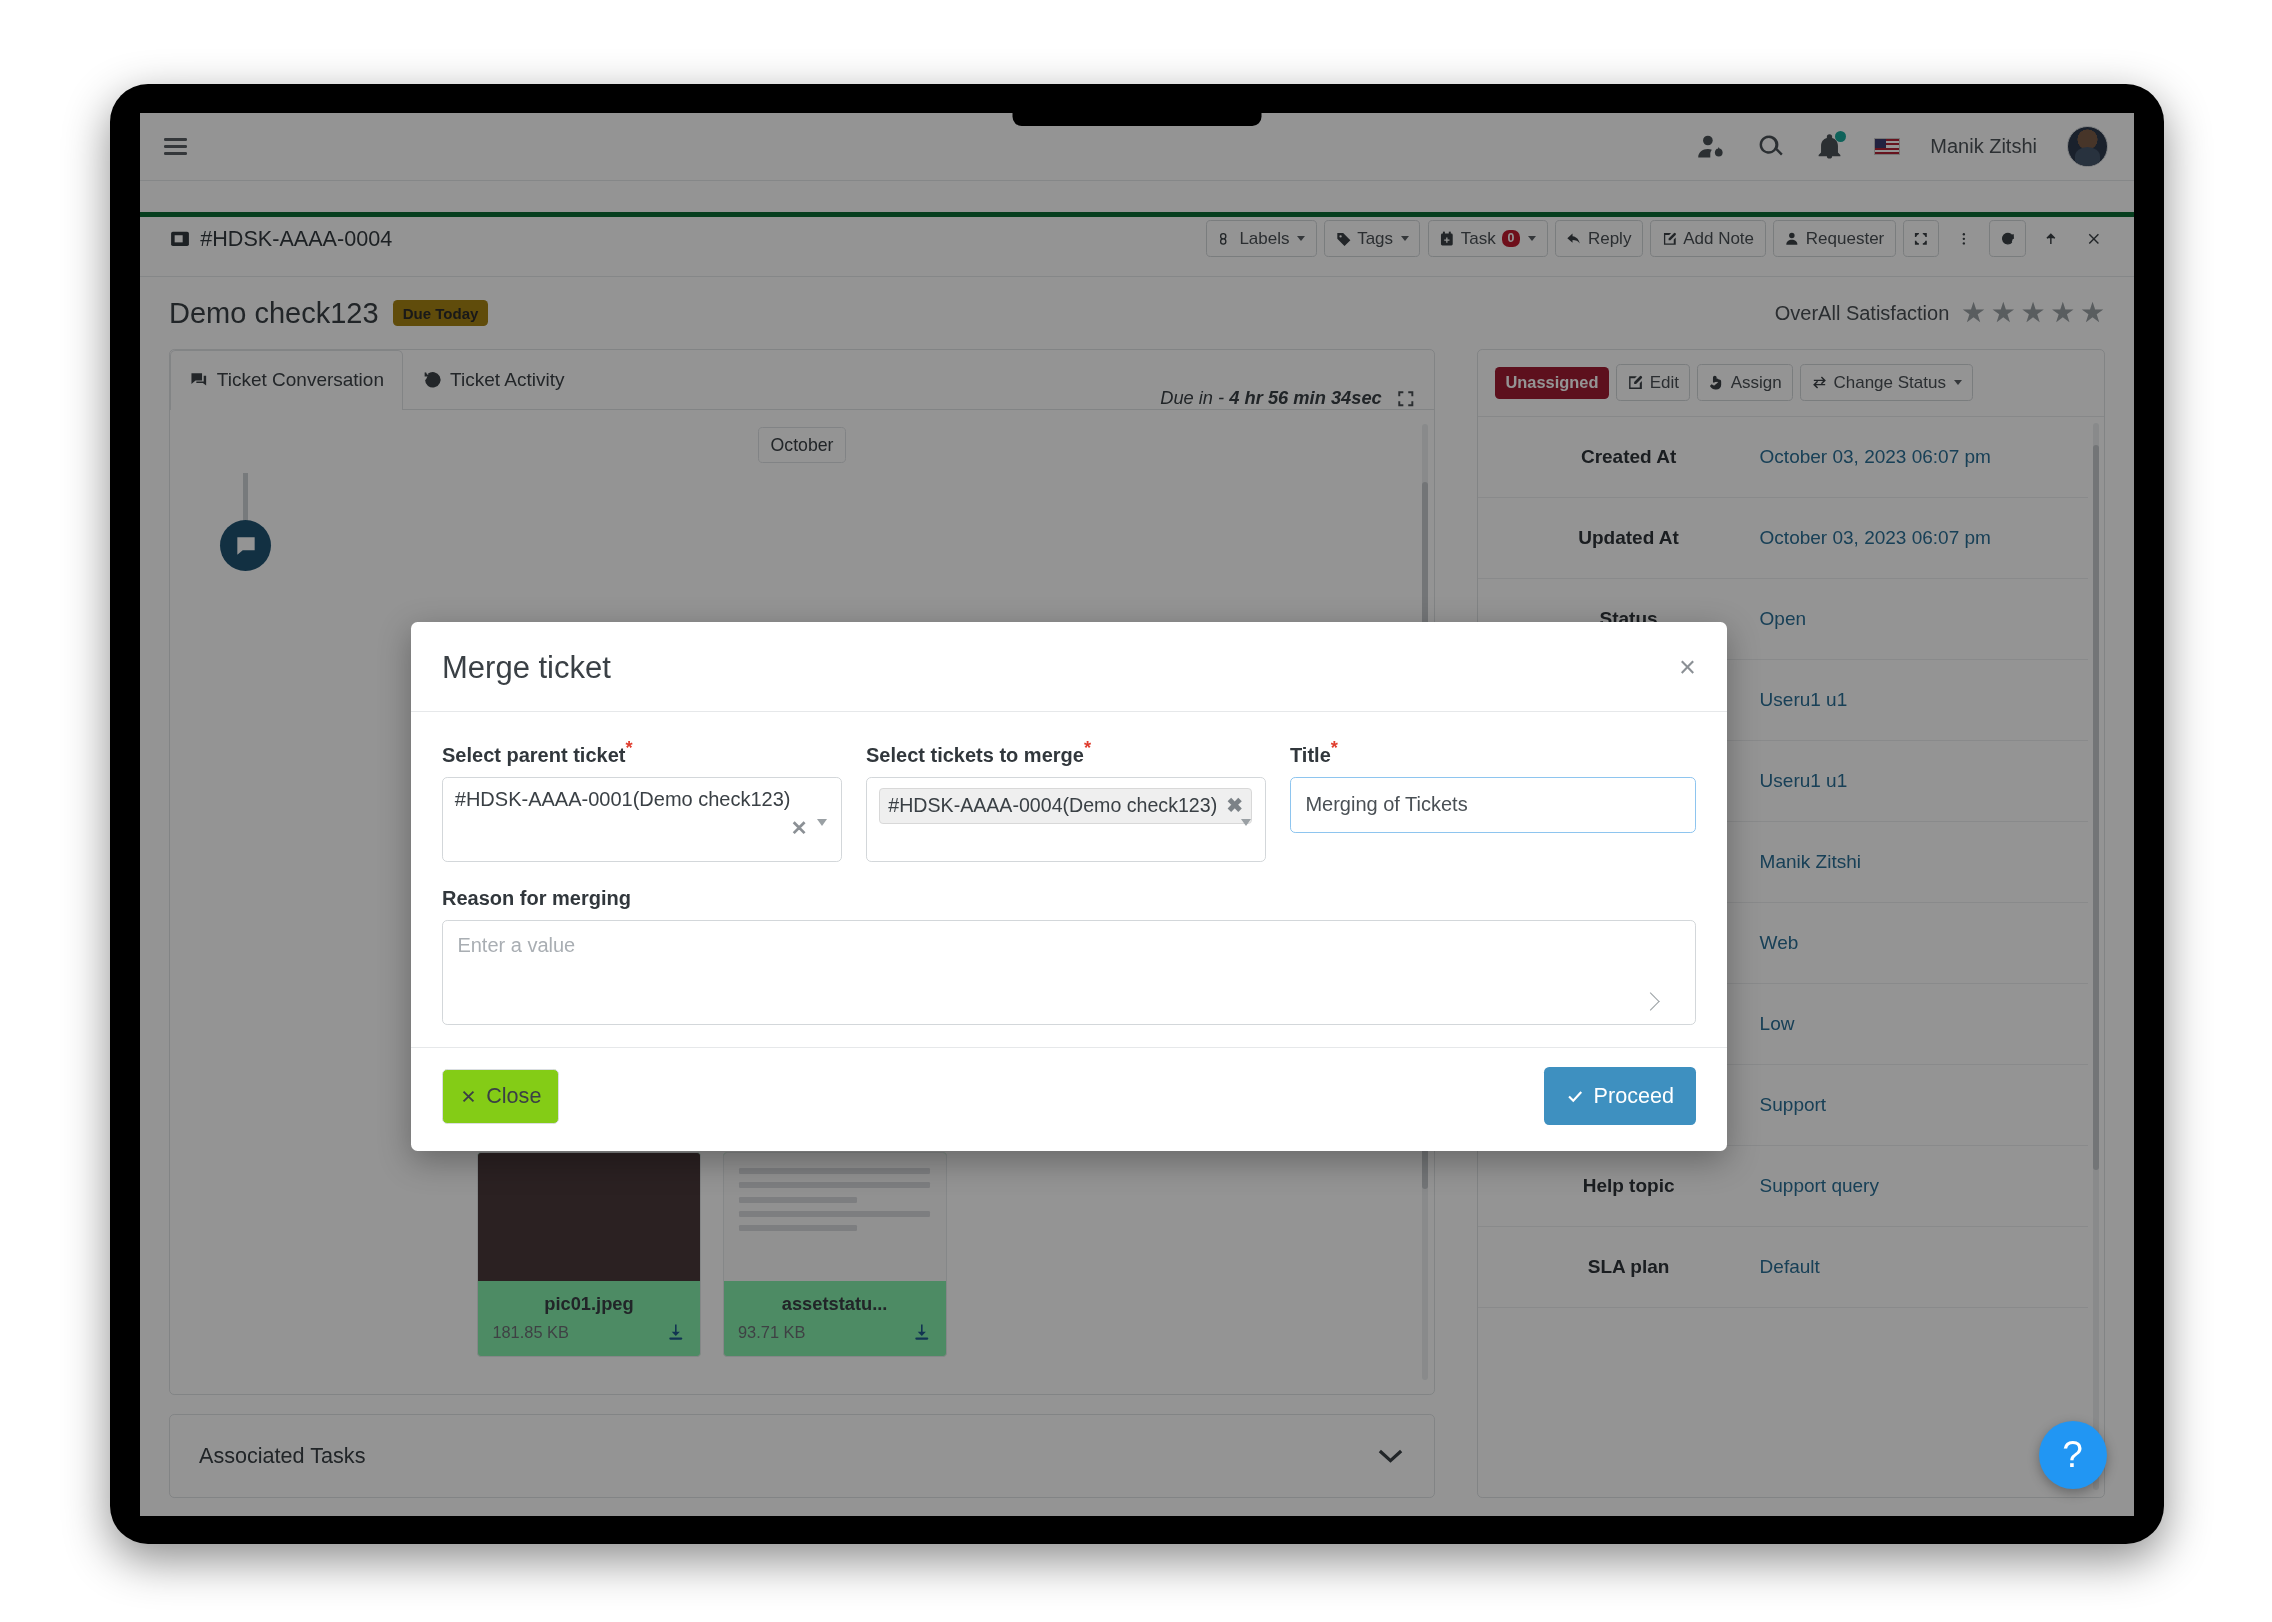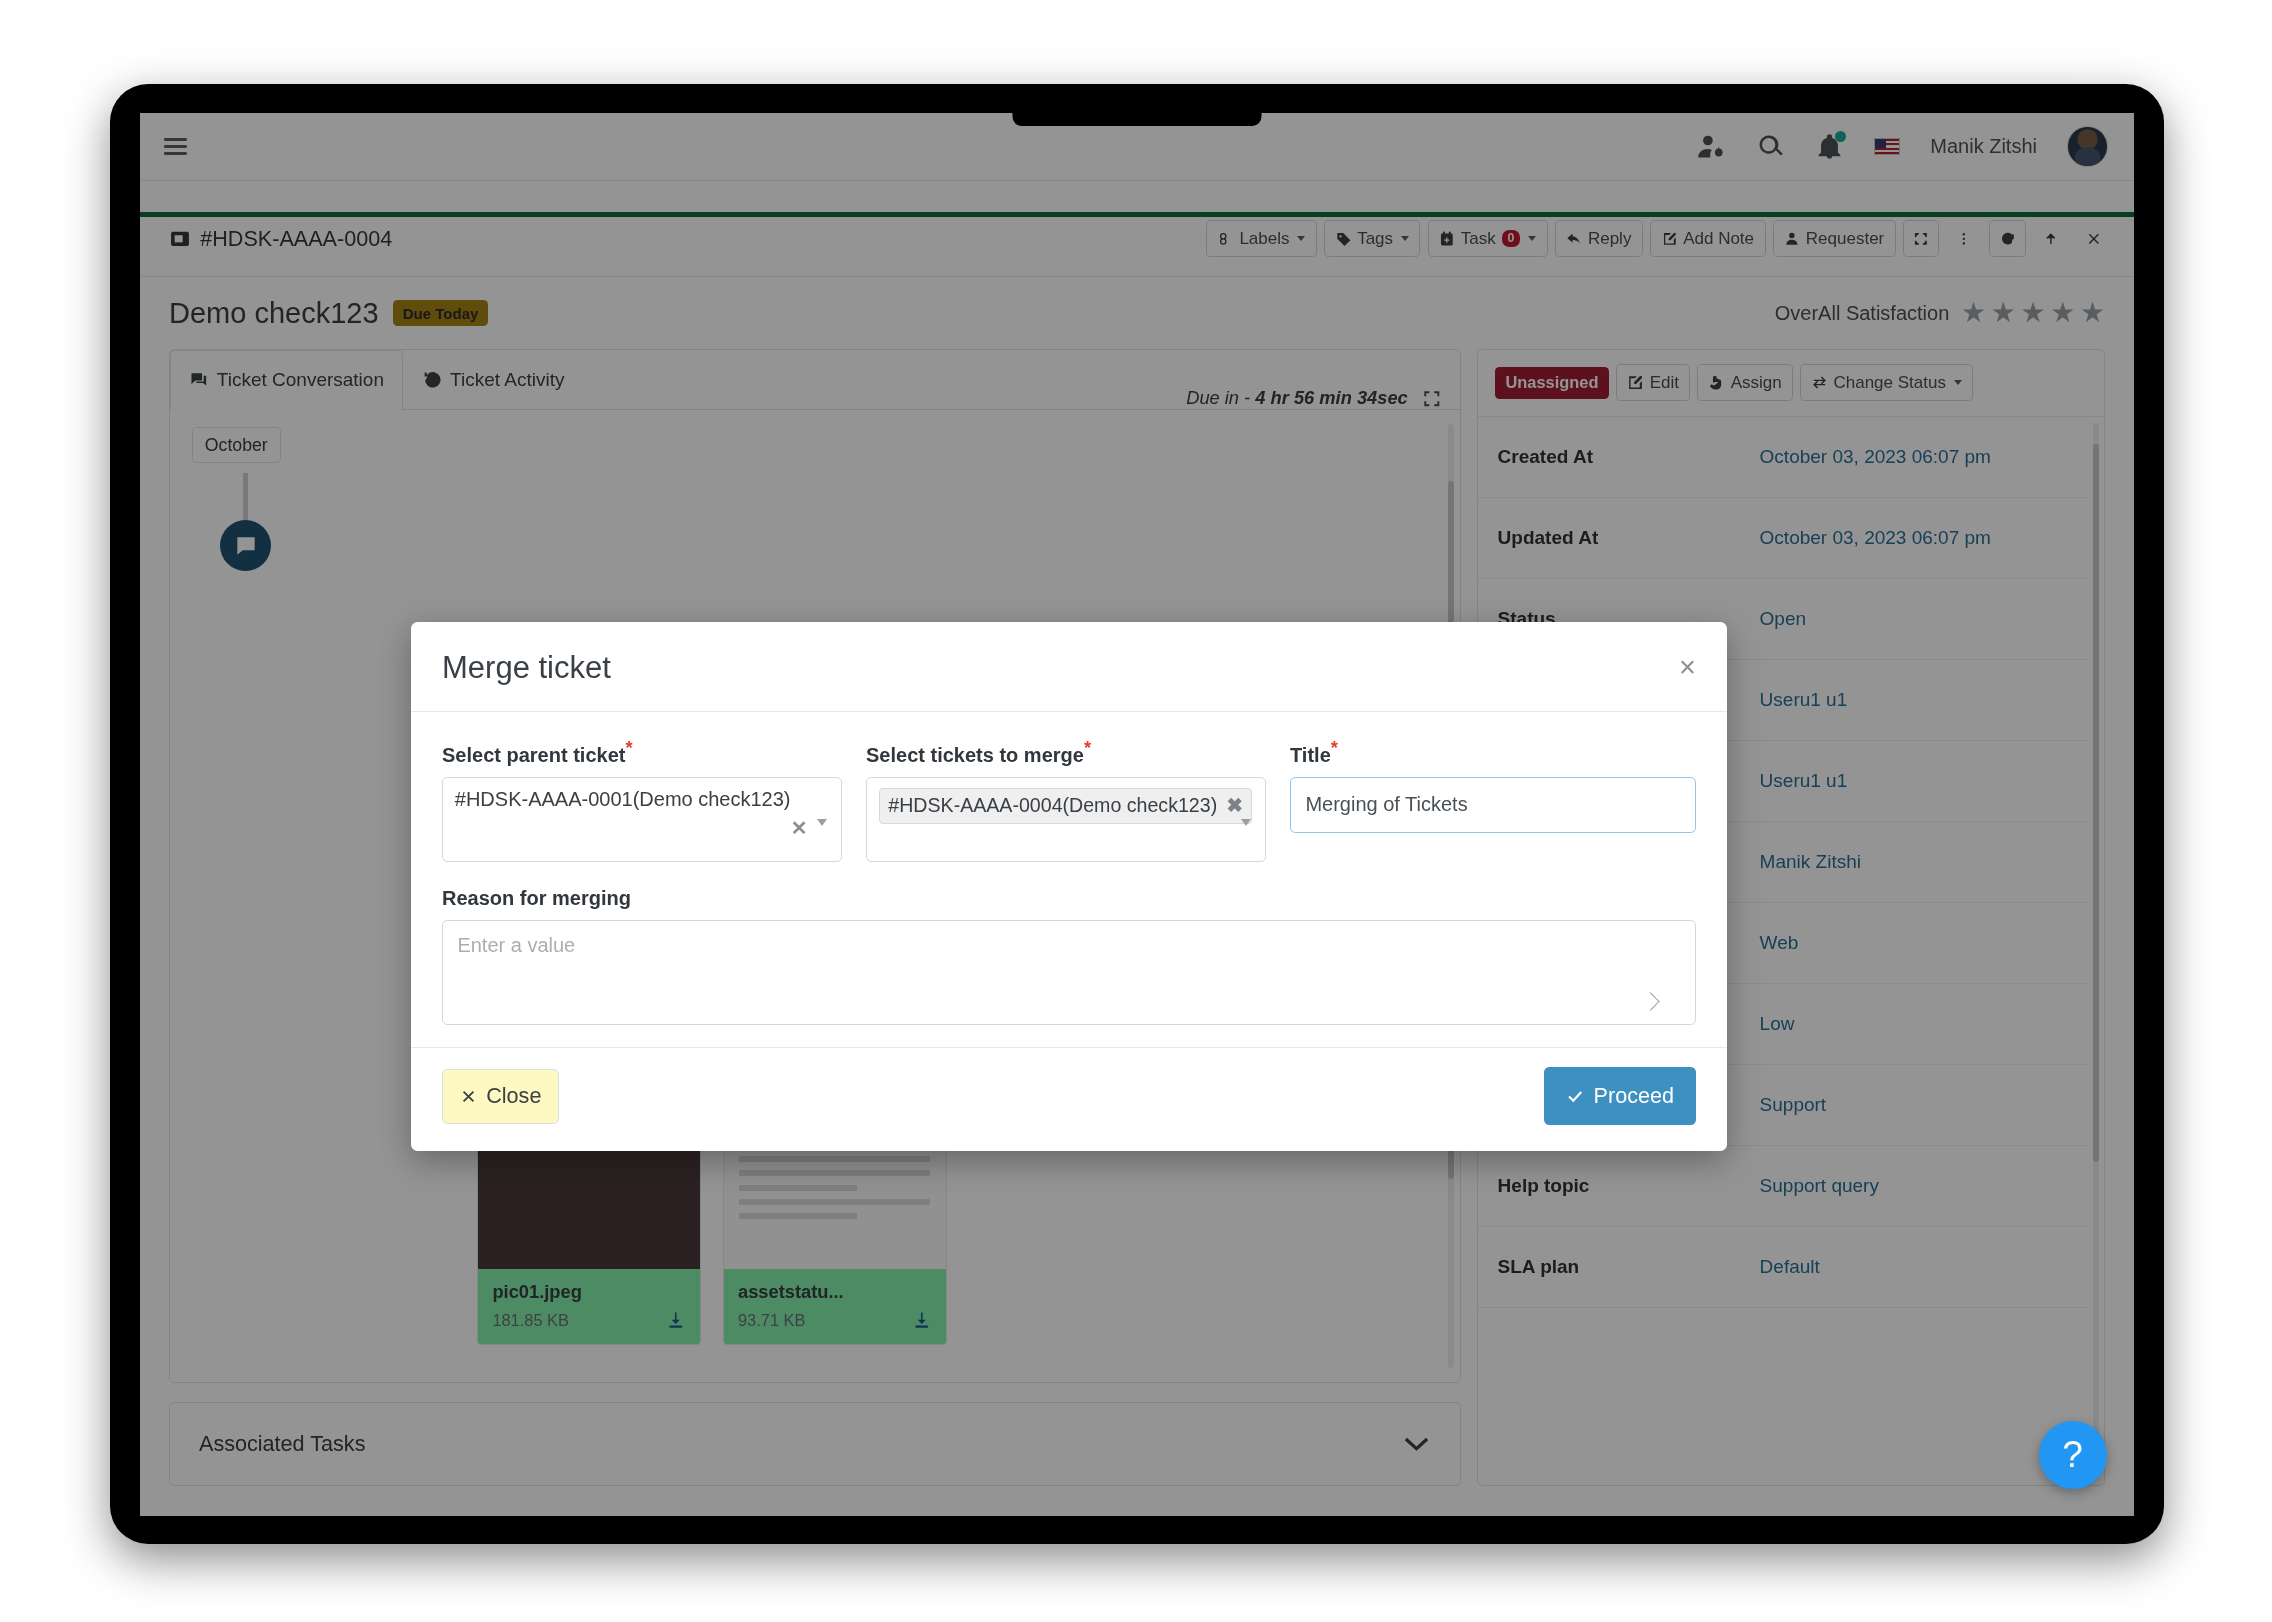--- a/index.html
+++ b/index.html
@@ -126,21 +126,21 @@
     font-size: 15px; padding: 4.6px 9.8px; border-radius: 4.6px;
   }
   .satisfaction { margin-left:auto; display:flex; align-items:center; gap:11.8px; }
   .sat-label { font-size: 20px; color:#4a5055; }
   .stars { display:flex; gap:4.6px; }
   .star { font-size: 28px; color:#9aa0a4; line-height:1; }
 
   
   .main {
     position:absolute; left:0; right:0; top:236px; bottom:0;
-    display:flex; gap:16px; padding: 0 29px 12px 29px;
+    display:flex; gap:42px; padding: 0 29px 0 29px; text-align: center;
   }
   .left-col { flex: 1 1 auto; display:flex; flex-direction:column; gap: 18.3px; min-width:0; }
   .right-col { width: 628px; flex: none; }
 
   
   .conv-card {
     border:0.7px solid #e0e3e6; border-radius: 5.2px; background:#fff;
     flex: 1 1 auto; display:flex; flex-direction:column; overflow:hidden;
     min-height: 0;
   }
@@ -273,21 +273,21 @@
   }
   .textarea::placeholder { color:#a9aeb3; }
   .ta-grip { position:absolute; right: 39px; bottom: 19.6px; width:13px; height:13px;
     border-right:1.3px solid #9aa0a4; border-bottom:1.3px solid #9aa0a4; transform: rotate(-45deg); }
 
   .modal-foot {
     display:flex; align-items:center; padding: 19.6px 31px 26px 31px;
     border-top:0.7px solid #e6e8ea;
   }
   .btn-close {
-    border:0.7px solid #dadee1; background:#fef9c3; border-radius:5.2px;
+    border:0.7px solid #dadee1; background:#84cc16; border-radius:5.2px;
     height: 55px; padding: 0 17px; display:flex; align-items:center; gap:9.2px;
     font-size: 21.6px; color:#3a4045; cursor:pointer;
   }
   .btn-proceed {
     margin-left:auto; background:#3e90c0; border:none; border-radius:5.2px;
     height: 58px; padding: 0 22px; display:flex; align-items:center; gap:9.2px;
     font-size: 21.6px; color:#fff; cursor:pointer;
   }
 </style>
 </head>

